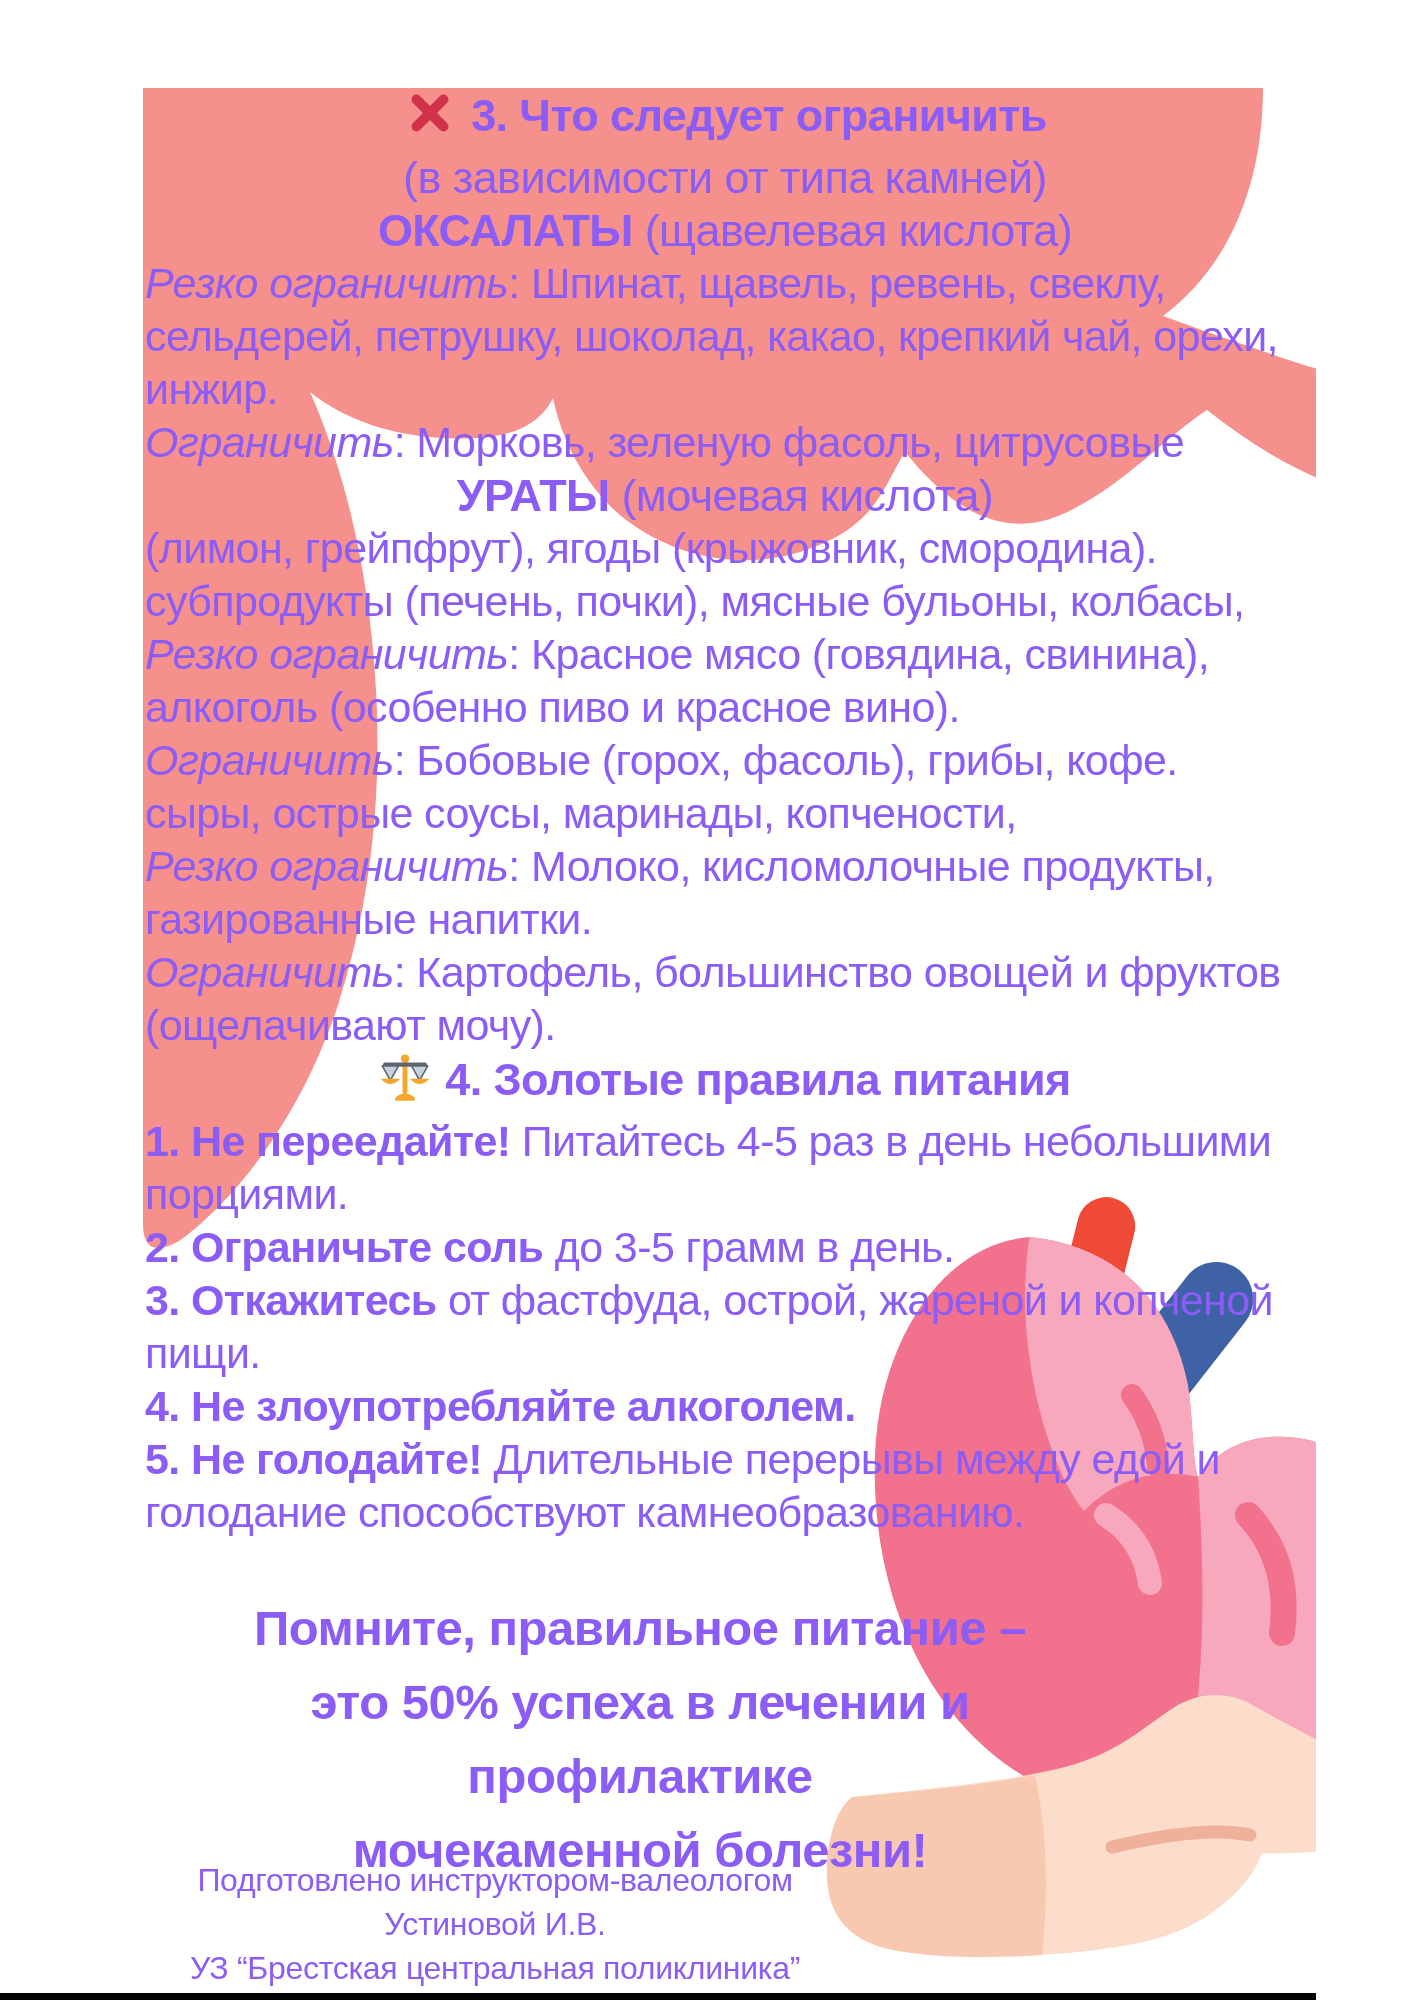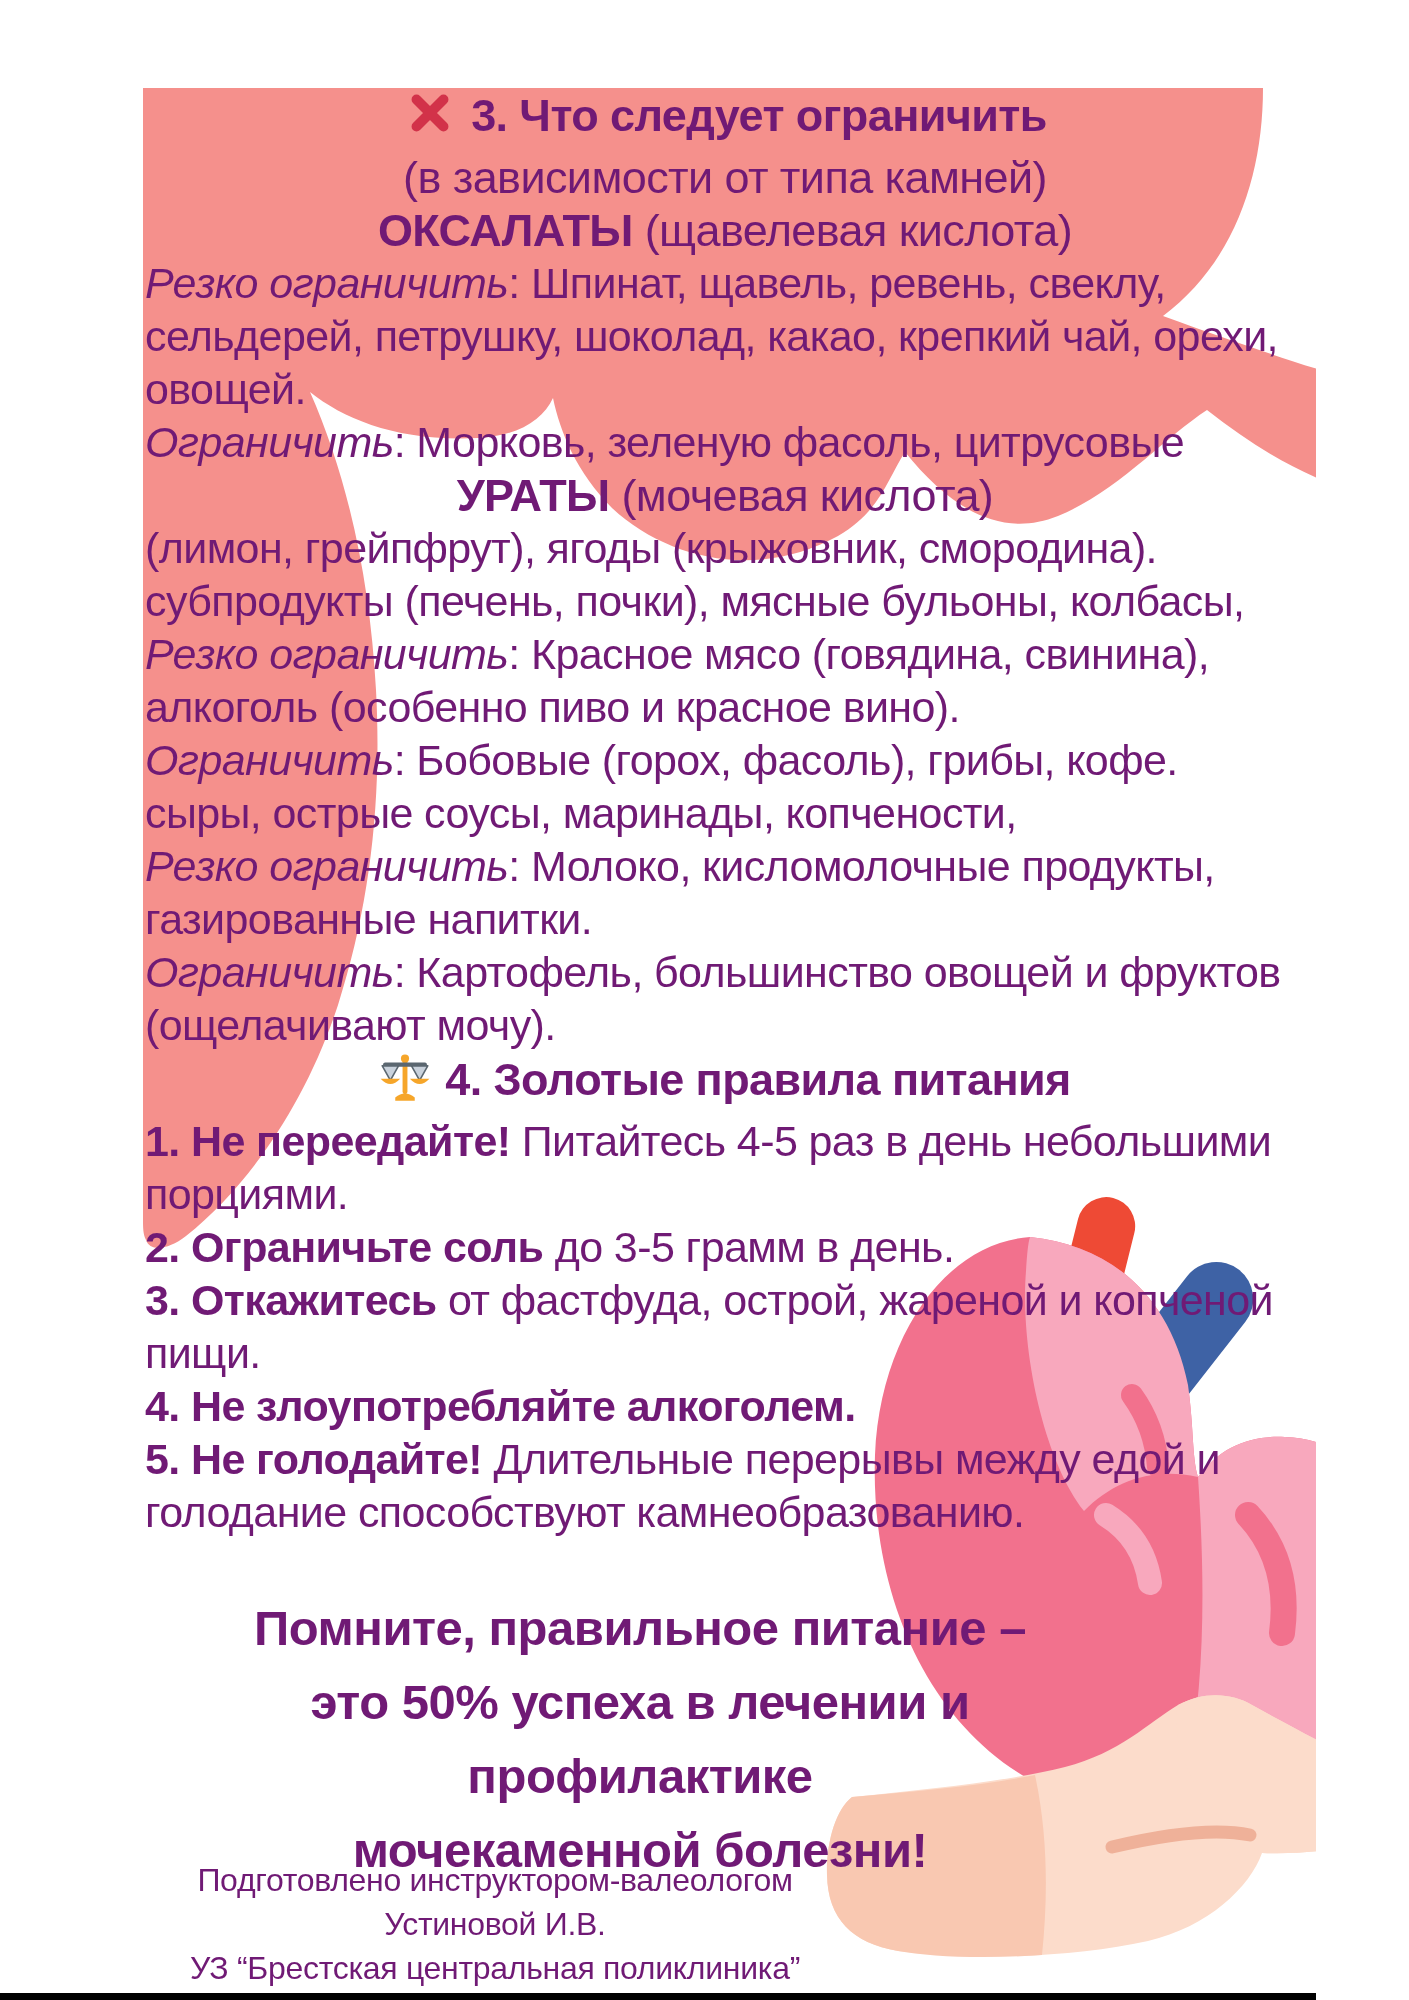--- a/index.html
+++ b/index.html
@@ -2,21 +2,21 @@
 <html><head>
 <meta charset="utf-8">
 <style>
   html,body{margin:0;padding:0;}
   .page{
     position:relative;
     width:1316px;height:2000px;
     background:#ffffff;
     overflow:hidden;
     font-family:"Liberation Sans",sans-serif;
-    color:#701a75;
+    color:#8b5cf6;
   }
   .decor-svg{position:absolute;left:0;top:0;z-index:0;}
   .content{
     position:absolute;left:145px;top:86px;width:1160px;z-index:1;
   }
   .blk{
     font-size:43px;line-height:53px;
     letter-spacing:-0.6px;
     white-space:nowrap;
   }
@@ -125,21 +125,21 @@
   </svg>
 
   <div class="content" id="content-blocks">
       <div class="blk heading"><span class="icon"><svg width="54" height="54" viewBox="0 0 60 60" aria-hidden="true">
             <path d="M15 15 L45 45 M45 15 L15 45" stroke="#d23249" stroke-width="11" stroke-linecap="round" fill="none"></path>
           </svg></span><span class="b">3. Что следует ограничить</span></div>
       <div class="blk heading"><span>(в зависимости от типа камней)</span></div>
       <div class="blk heading"><span class="b">ОКСАЛАТЫ</span><span> (щавелевая кислота)</span></div>
       <div class="blk line"><span class="i">Резко ограничить</span><span>: Шпинат, щавель, ревень, свеклу,</span></div>
       <div class="blk line"><span>сельдерей, петрушку, шоколад, какао, крепкий чай, орехи,</span></div>
-      <div class="blk line"><span>овощей.</span></div>
+      <div class="blk line"><span>инжир.</span></div>
       <div class="blk line"><span class="i">Ограничить</span><span>: Морковь, зеленую фасоль, цитрусовые</span></div>
       <div class="blk heading"><span class="b">УРАТЫ</span><span> (мочевая кислота)</span></div>
       <div class="blk line"><span>(лимон, грейпфрут), ягоды (крыжовник, смородина).</span></div>
       <div class="blk line"><span>субпродукты (печень, почки), мясные бульоны, колбасы,</span></div>
       <div class="blk line"><span class="i">Резко ограничить</span><span>: Красное мясо (говядина, свинина),</span></div>
       <div class="blk line"><span>алкоголь (особенно пиво и красное вино).</span></div>
       <div class="blk line"><span class="i">Ограничить</span><span>: Бобовые (горох, фасоль), грибы, кофе.</span></div>
       <div class="blk line"><span>сыры, острые соусы, маринады, копчености,</span></div>
       <div class="blk line"><span class="i">Резко ограничить</span><span>: Молоко, кисломолочные продукты,</span></div>
       <div class="blk line"><span>газированные напитки.</span></div>

